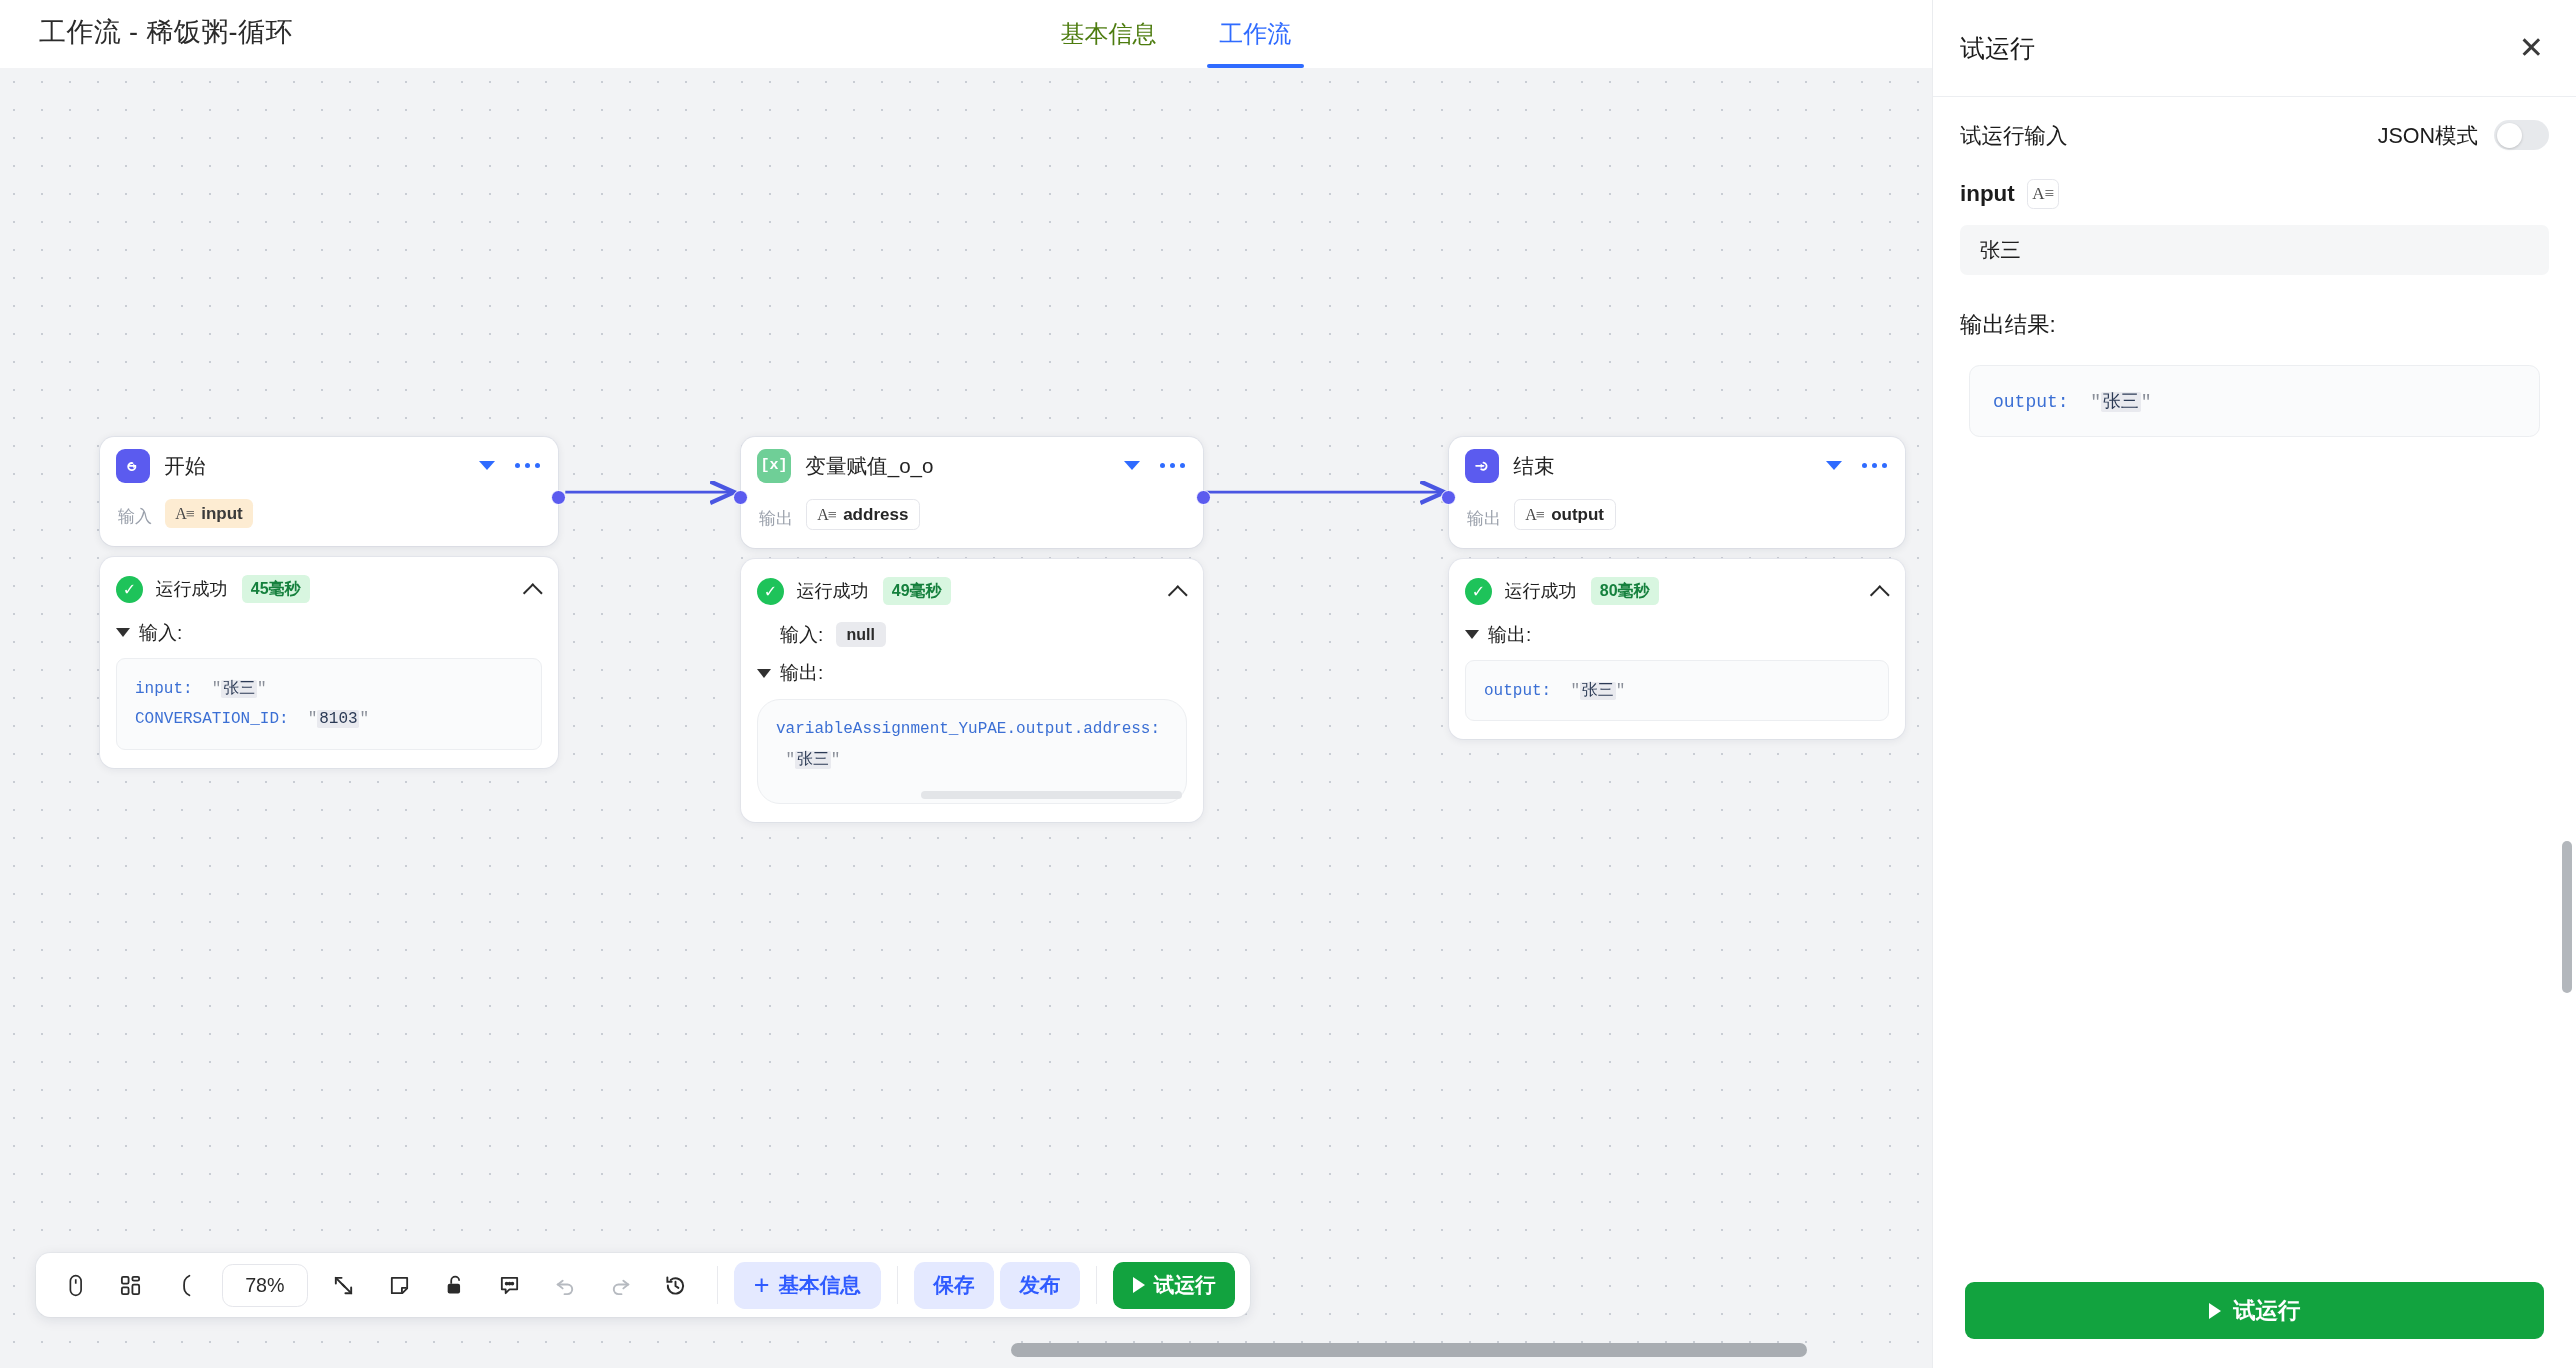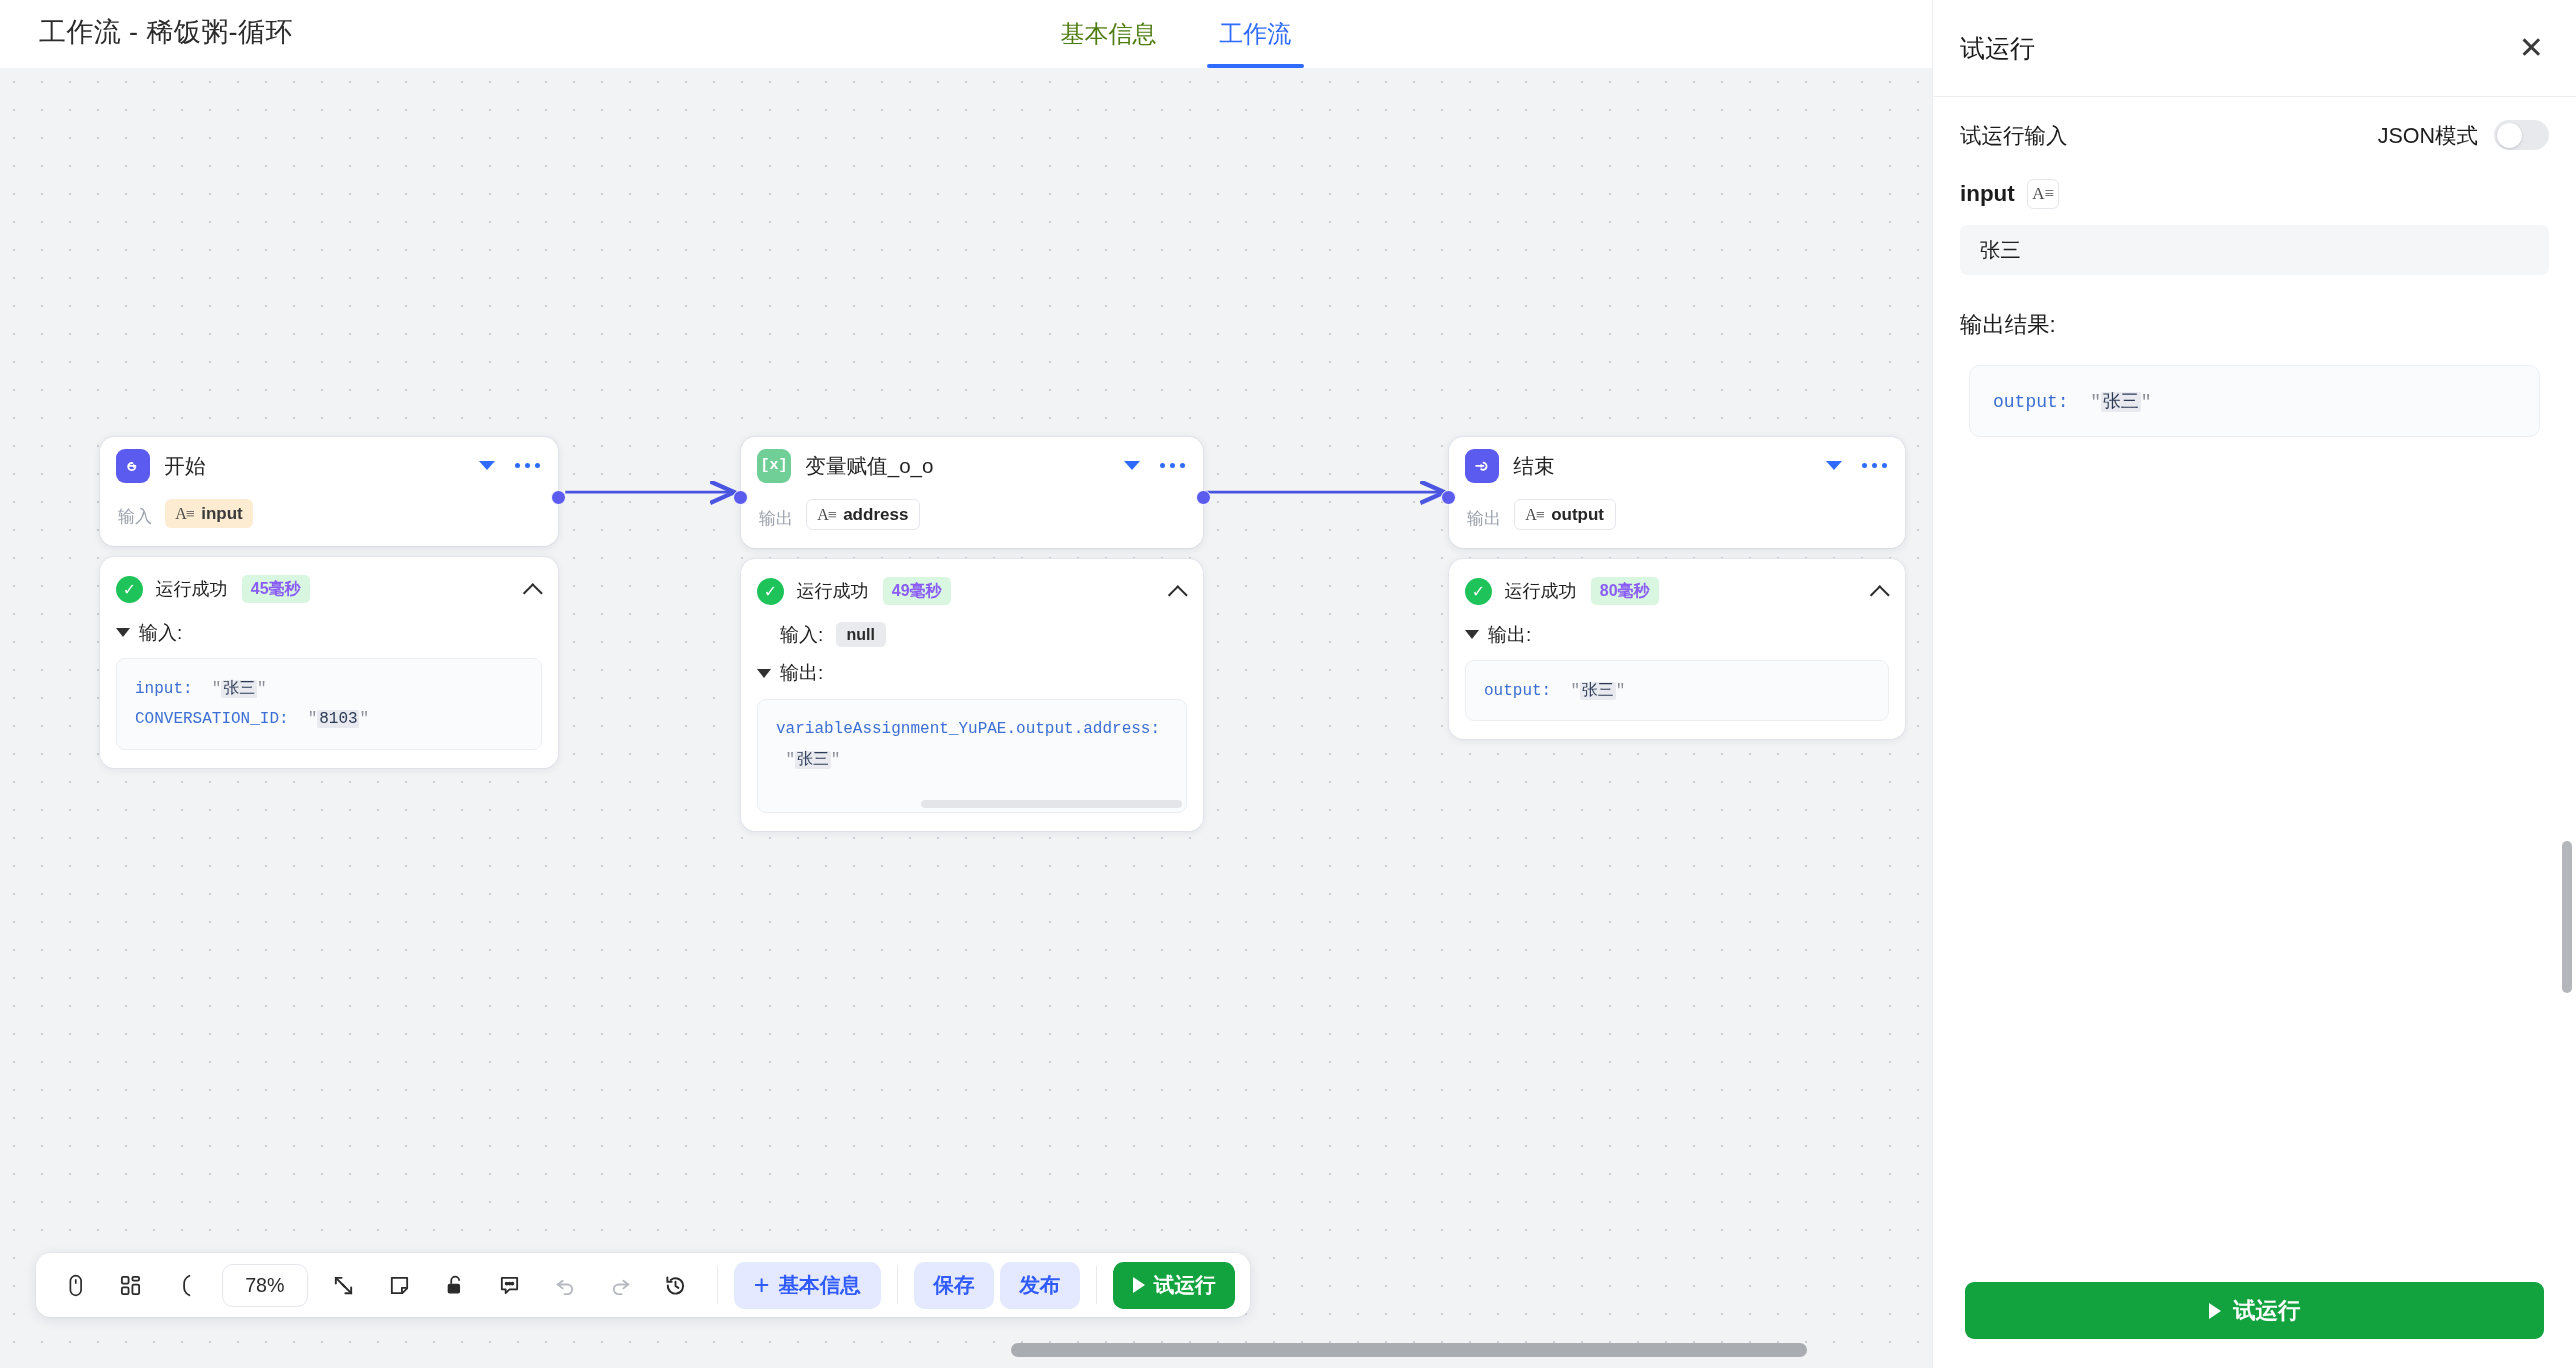--- a/index.html
+++ b/index.html
@@ -106,21 +106,21 @@
     padding: 14.3px 16px 18px 16px;
   }
   .result-head { display: flex; align-items: center; height: 36px; }
   .check {
     width: 27px; height: 27px; border-radius: 50%; background: #1ec35a;
     color: #fff; font-size: 16px; display: flex; align-items: center;
     justify-content: center; flex: 0 0 27px;
   }
   .status-text { margin-left: 12.5px; font-size: 18px; color: #1f1f1f; }
   .dur-badge {
-    margin-left: 14.3px; background: #d8f6e0; color: #8b5cf6;
+    margin-left: 14.3px; background: #d8f6e0; color: #15803d;
     font-size: 16px; font-weight: bold; padding: 3.6px 9px; border-radius: 5.4px;
   }
   .chev-up {
     margin-left: auto; width: 18px; height: 18px; position: relative; cursor: pointer;
   }
   .chev-up::before {
     content: ""; position: absolute; left: 1.8px; top: 5.4px; width: 11.6px; height: 11.6px;
     border-left: 2.7px solid #2b2b2b; border-top: 2.7px solid #2b2b2b;
     transform: rotate(45deg);
   }
@@ -359,21 +359,21 @@
           <span class="chev-up"></span>
         </div>
         <div class="sect-row" style="padding-left:23px;">
           <span class="sect-label">输入:</span>
           <span class="null-chip">null</span>
         </div>
         <div class="sect-row">
           <span class="tri"></span>
           <span class="sect-label">输出:</span>
         </div>
-        <div class="code-box" style="padding-bottom:37px;">
+        <div class="code-box" style="padding-bottom:28px;border-radius:23px;">
           <div class="code-line wrap">
             <span>variableAssignment_YuPAE.output.address:</span>
             <span class="quo">&nbsp;″</span><span class="val-hl">张三</span><span class="quo">″</span>
           </div>
           <div class="inner-scroll"></div>
         </div>
       </div>
     </div>
 
     <div class="node-group" style="left:1449px; top:369px; width:456px;">

